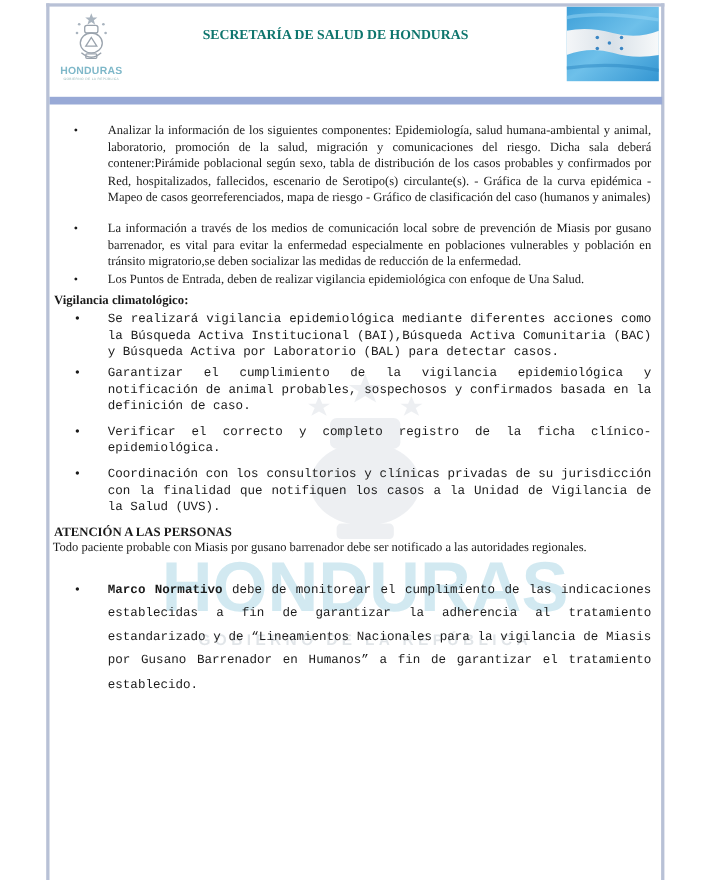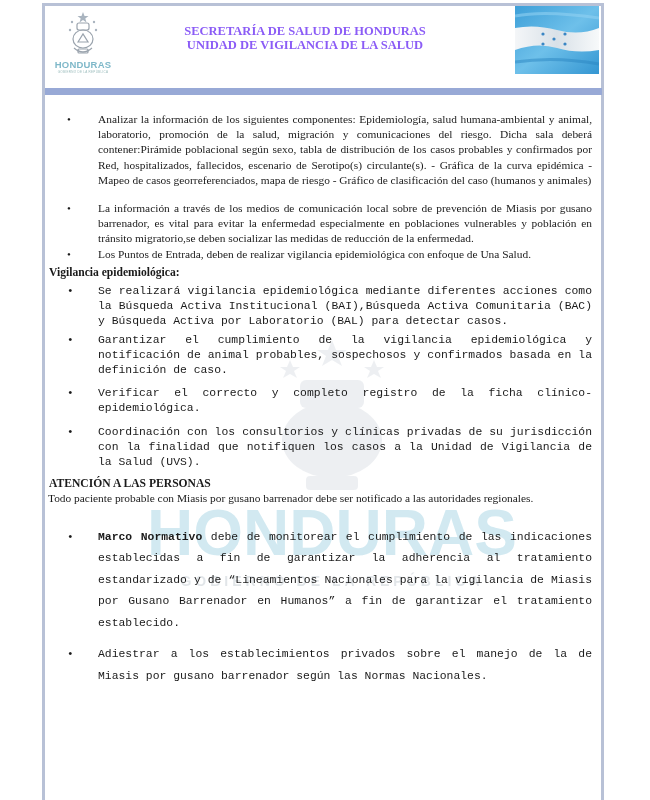--- a/index.html
+++ b/index.html
@@ -14,21 +14,21 @@
     }
     .header { position: absolute; left: 45px; top: 6px; width: 557px; height: 82px; }
     .logo { position: absolute; left: 3px; top: 4px; width: 70px; height: 72px; text-align: center; }
     .logo svg { display: block; margin: 0 auto; }
     .logo-word {
       font-family: "Liberation Sans", sans-serif; font-weight: bold; font-size: 9.5px;
       color: #7fb8c9; letter-spacing: 0.2px; margin-top: 1px;
     }
     .logo-sub { font-family: "Liberation Sans", sans-serif; font-size: 3px; color: #9bb; letter-spacing: 0.3px; }
     .titles { position: absolute; left: 80px; top: 18px; width: 360px; text-align: center; }
-    .titles div { font-weight: bold; font-size: 12.5px; line-height: 14px; color: #8b5cf6; }
+    .titles div { font-weight: bold; font-size: 12.5px; line-height: 14px; color: #0f766e; }
     .flag { position: absolute; left: 470px; top: 0px; width: 84px; height: 68px; }
     .band { position: absolute; left: 45px; top: 88px; width: 557px; height: 7px; background: #98a9d6; }
     .content { position: absolute; left: 45px; top: 112px; width: 557px; font-size: 11.4px; line-height: 15.2px; }
     .watermark { position: absolute; left: 0; top: 0; width: 650px; height: 800px; pointer-events: none; }
     ul { margin: 0; padding: 0; list-style: none; }
     li { position: relative; padding-left: 53px; padding-right: 10px; text-align: justify; }
     li::before { content: "\2022"; position: absolute; left: 22px; top: 0; font-size: 11px; }
     .sec1 li:first-child { margin-bottom: 13px; }
     .h { font-weight: bold; font-size: 11.6px; padding-left: 4px; margin: 3px 0 4px 0; }
     .sec2 li { margin-bottom: 3px; font-family: Liberation Mono, monospace; }
@@ -69,21 +69,20 @@
         <polygon points="12,32 17,24 22,32"></polygon>
         <path d="M8 38 Q17 46 26 38"></path>
         <rect x="12" y="39" width="10" height="4" rx="1"></rect>
       </g>
     </svg>
     <div class="logo-word">HONDURAS</div>
     <div class="logo-sub">GOBIERNO DE LA REPÚBLICA</div>
   </div>
   <div class="titles">
     <div>SECRETARÍA DE SALUD DE HONDURAS</div>
-    <div>UNIDAD DE VIGILANCIA DE LA SALUD</div>
   </div>
   <svg class="flag" viewBox="0 0 84 68">
     <defs>
       <linearGradient id="fb" x1="0" y1="0" x2="1" y2="1">
         <stop offset="0" stop-color="#3d9fd8"></stop>
         <stop offset="0.5" stop-color="#6ec0ea"></stop>
         <stop offset="1" stop-color="#3496d2"></stop>
       </linearGradient>
       <linearGradient id="fw" x1="0" y1="0" x2="1" y2="0">
         <stop offset="0" stop-color="#f4f6f8"></stop>
@@ -107,27 +106,26 @@
 
 <div class="band"></div>
 
 <div class="content">
   <ul class="sec1">
     <li>Analizar la información de los siguientes componentes: Epidemiología, salud humana-ambiental y animal, laboratorio, promoción de la salud, migración y comunicaciones del riesgo. Dicha sala deberá contener:Pirámide poblacional según sexo, tabla de distribución de los casos probables y confirmados por Red, hospitalizados, fallecidos, escenario de Serotipo(s) circulante(s). - Gráfica de la curva epidémica - Mapeo de casos georreferenciados, mapa de riesgo - Gráfico de clasificación del caso (humanos y animales)</li>
     <li>La información a través de los medios de comunicación local sobre de prevención de Miasis por gusano barrenador, es vital para evitar la enfermedad especialmente en poblaciones vulnerables y población en tránsito migratorio,se deben socializar las medidas de reducción de la enfermedad.</li>
     <li>Los Puntos de Entrada, deben de realizar  vigilancia epidemiológica con enfoque de Una Salud.</li>
   </ul>
 
-  <div class="h">Vigilancia epidemiológica:</div>
+  <div class="h">Vigilancia climatológico:</div>
   <ul class="sec2">
     <li>Se realizará vigilancia epidemiológica mediante diferentes acciones como la Búsqueda Activa Institucional (BAI),Búsqueda Activa Comunitaria (BAC) y Búsqueda Activa por Laboratorio (BAL) para detectar casos.</li>
     <li>Garantizar el cumplimiento de la vigilancia epidemiológica y notificación de animal probables, sospechosos y confirmados basada en la definición de caso.</li>
     <li class="gap">Verificar el correcto y completo registro de la ficha clínico-epidemiológica.</li>
     <li class="gap">Coordinación con los consultorios y clínicas privadas de su jurisdicción con la finalidad que notifiquen los casos a la Unidad de Vigilancia de la Salud (UVS).</li>
   </ul>
 
   <div class="h" style="margin-top:6px;margin-bottom:0;">ATENCIÓN A LAS PERSONAS</div>
   <div class="p-intro">Todo paciente probable con Miasis por gusano barrenador debe ser notificado a las autoridades regionales.</div>
   <ul class="sec3">
     <li><b>Marco Normativo</b><span> debe de monitorear el cumplimiento de las indicaciones establecidas a fin de garantizar la adherencia al tratamiento estandarizado y de “Lineamientos Nacionales para la vigilancia de Miasis por Gusano Barrenador en Humanos” a fin de garantizar el tratamiento establecido.</span></li>
-    <li><span>Adiestrar a los establecimientos privados sobre el manejo de la de Miasis por gusano barrenador según las Normas Nacionales.</span></li>
   </ul>
 </div>
 
 </body></html>

